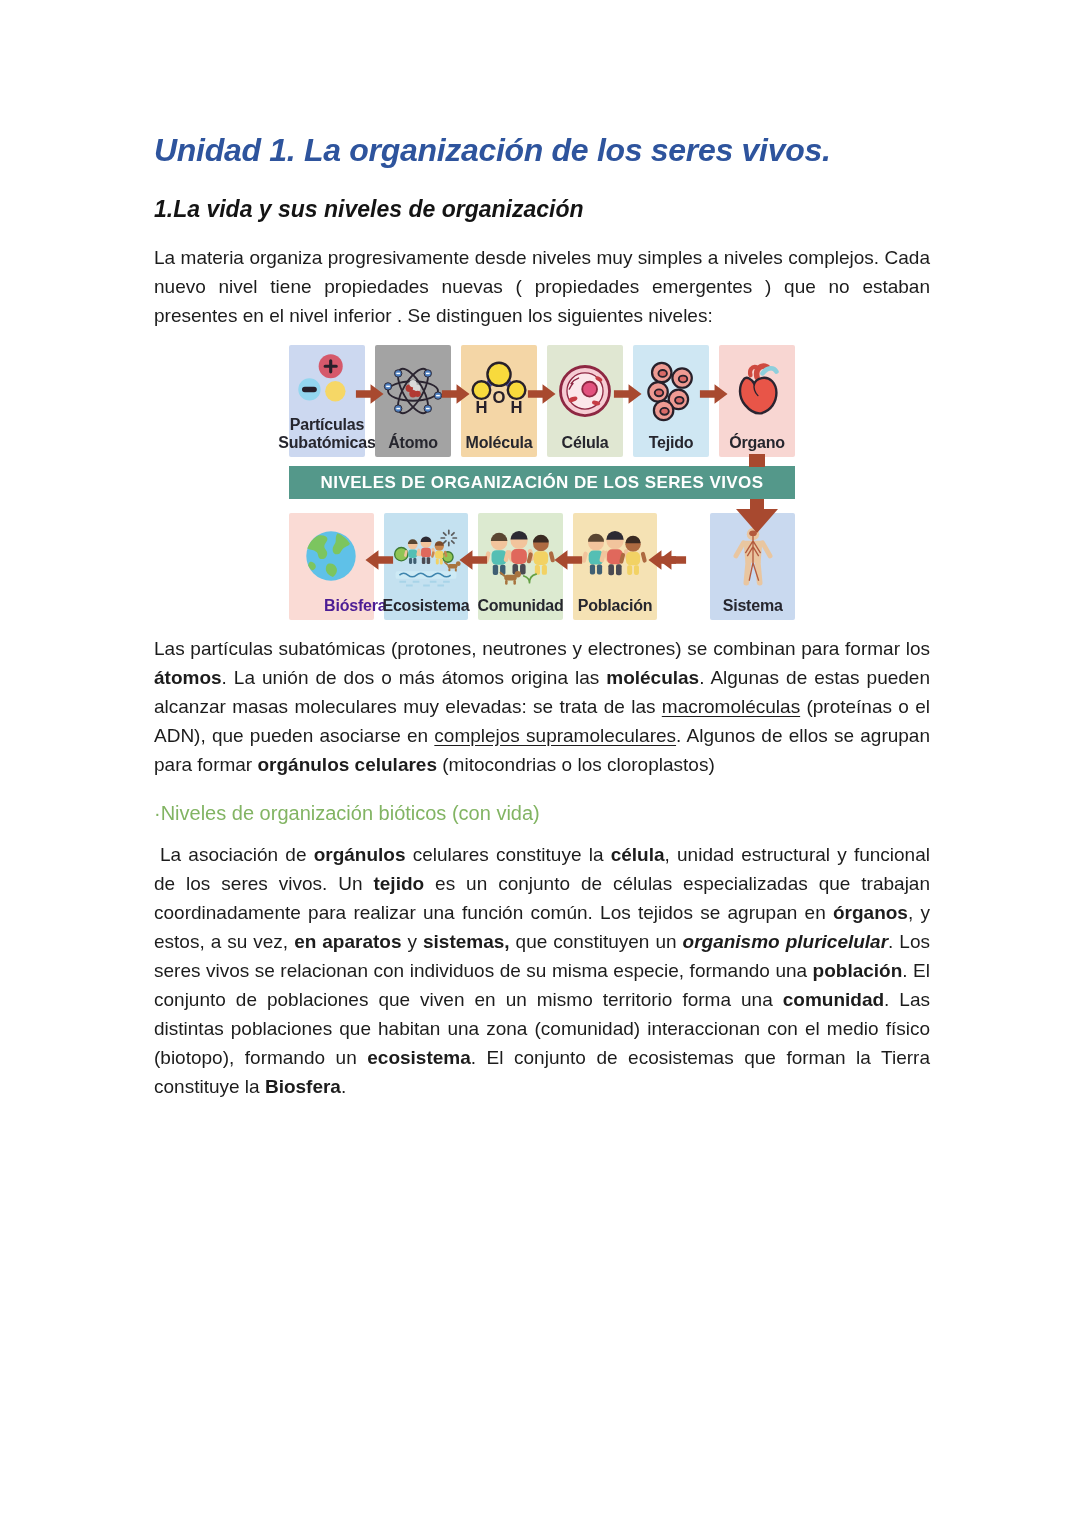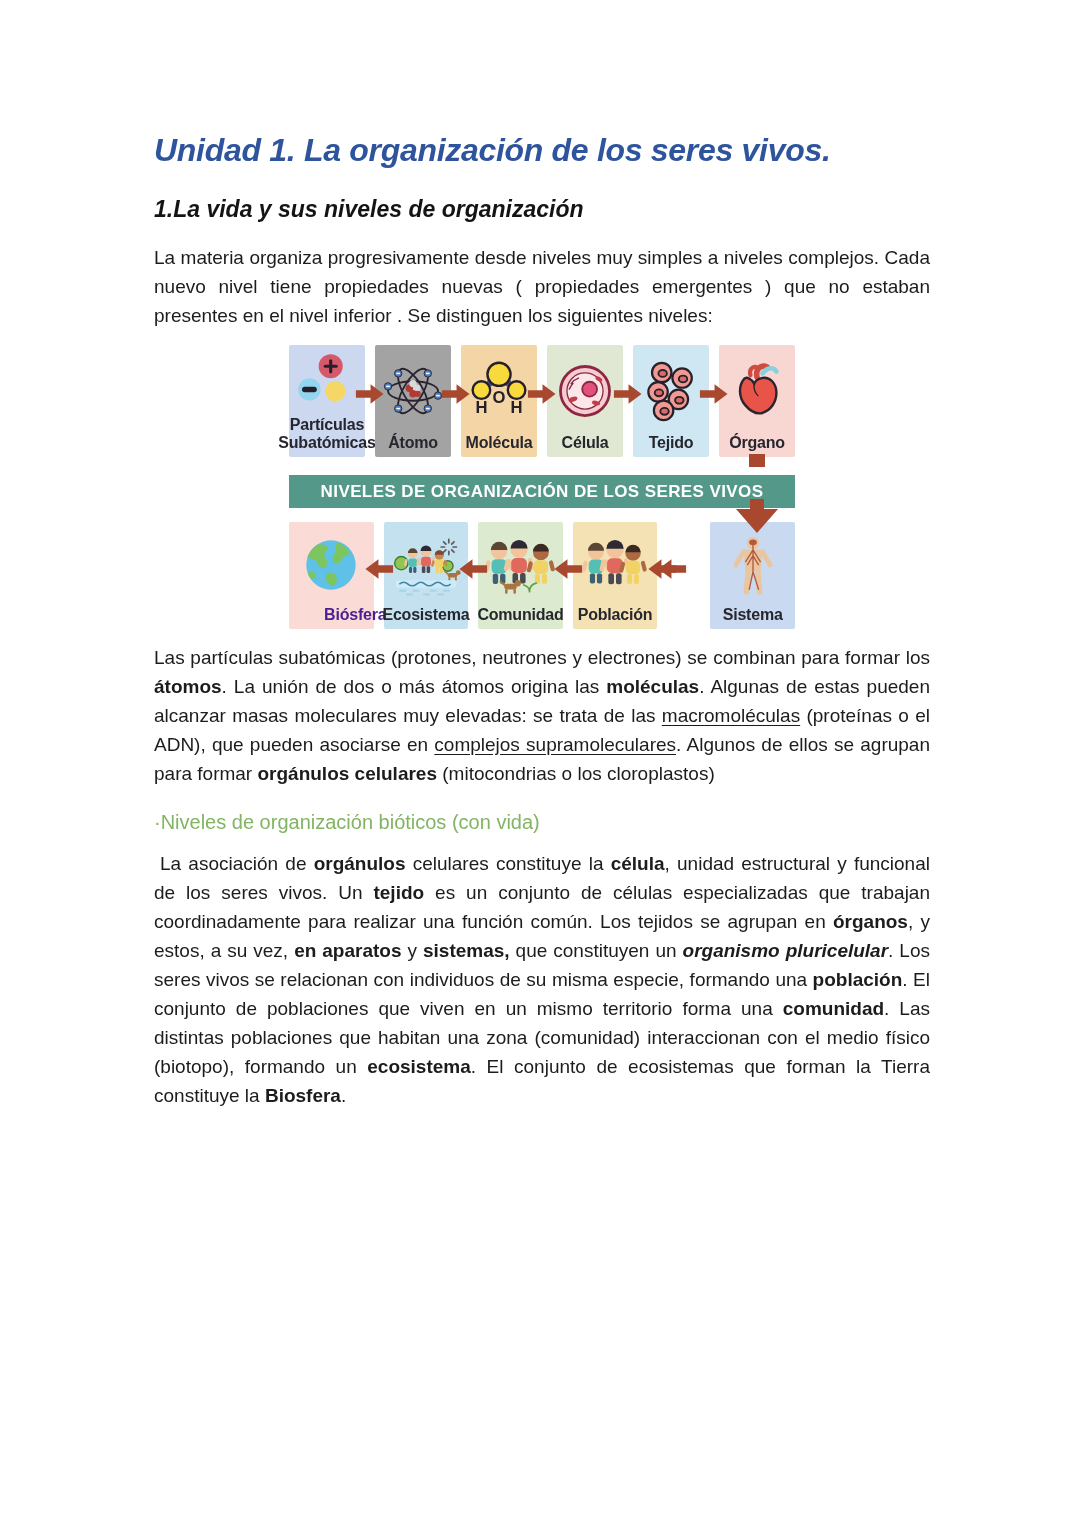--- a/index.html
+++ b/index.html
@@ -21,21 +21,21 @@
   figure.diagram{width:506px;margin:15px auto 0 auto;position:relative;padding:0;}
   .drow{display:flex;width:506px;}
   .drow-top{height:112px;}
   .drow-bottom{height:107px;margin-top:14px;}
   .dcell{flex:1 1 0;border-radius:2px;display:flex;flex-direction:column;align-items:center;justify-content:flex-end;padding:3px 1px 4px 1px;min-width:0;}
   .dicon{flex:1 1 auto;display:flex;align-items:center;justify-content:center;width:100%;}
   .dicon svg{display:block;}
   .dlabel{font-size:16px;font-weight:700;line-height:1.12;text-align:center;color:#26262e;letter-spacing:-0.2px;padding-bottom:1px;}
   .dgap{flex:0 0 10px;position:relative;}
   .dgap svg{position:absolute;top:44%;left:50%;transform:translate(-50%,-50%);width:30px;height:26px;overflow:visible;z-index:2;}
-  .dbanner{margin-top:18px;height:33px;line-height:33px;text-align:center;color:#ffffff;font-weight:700;font-size:17px;letter-spacing:0.4px;background:var(--banner,#54988a);}
+  .dbanner{margin-top:9px;height:33px;line-height:33px;text-align:center;color:#ffffff;font-weight:700;font-size:17px;letter-spacing:0.4px;background:var(--banner,#54988a);}
   .dconn-stub{position:absolute;left:460px;top:109px;width:16px;height:13px;background:var(--arrow,#a8492f);}
   .dconn-arrow{position:absolute;left:445px;top:154px;width:46px;height:36px;color:var(--arrow,#a8492f);}
   .dconn-arrow svg{display:block;overflow:visible;}
   .dgap{color:var(--arrow,#a8492f);}
 </style>
 </head>
 <body>
 
 <div class="page">
   <div class="content">

